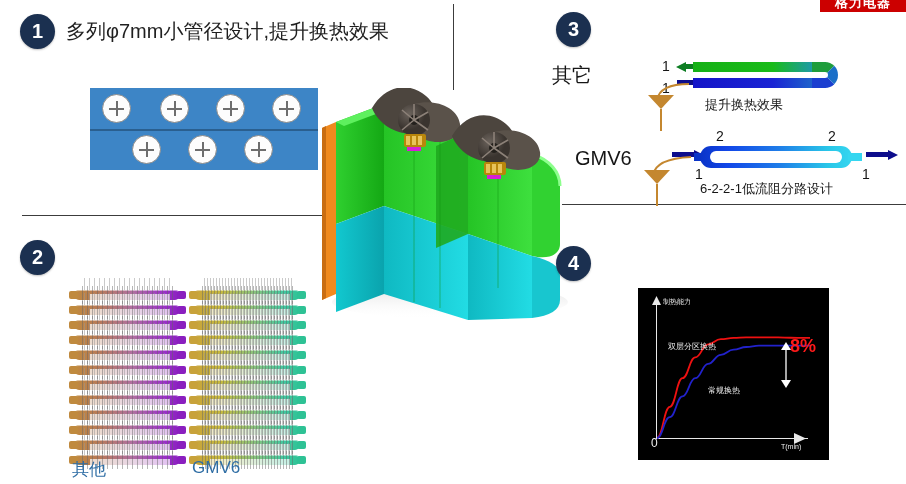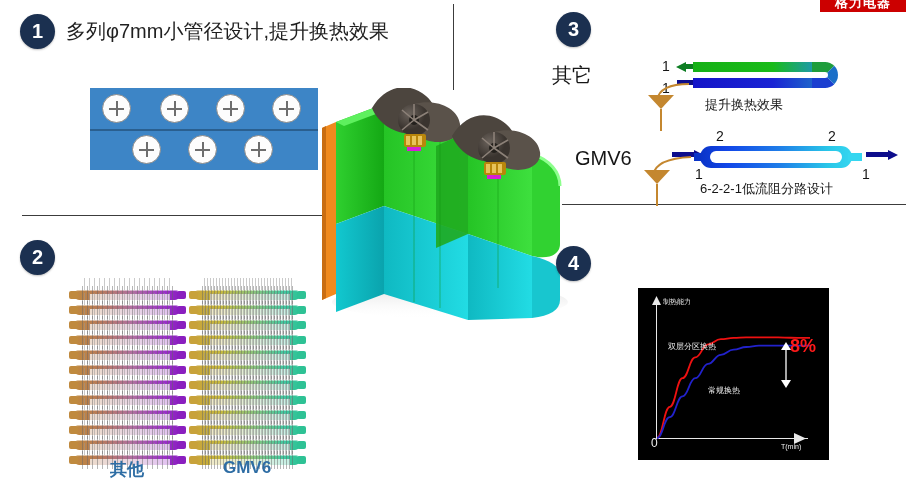--- a/index.html
+++ b/index.html
@@ -190,22 +190,20 @@
     background-image: repeating-linear-gradient(90deg, rgba(150,150,150,.5) 0 1px, transparent 1px 5px);
   }
   .fin-top-comb.gmv6 {
     background-image: repeating-linear-gradient(90deg, rgba(150,150,150,.5) 0 1px, transparent 1px 3px);
   }
   .fin-label {
     position: absolute;
     top: 458px;
     font-size: 17px;
     color: #2e6da4;
-    text-align: center;
-    font-weight: bold;
   }
 
   
   .flow-name {
     position: absolute;
     font-size: 20px;
     color: #151515;
   }
   .flow-cap {
     position: absolute;

